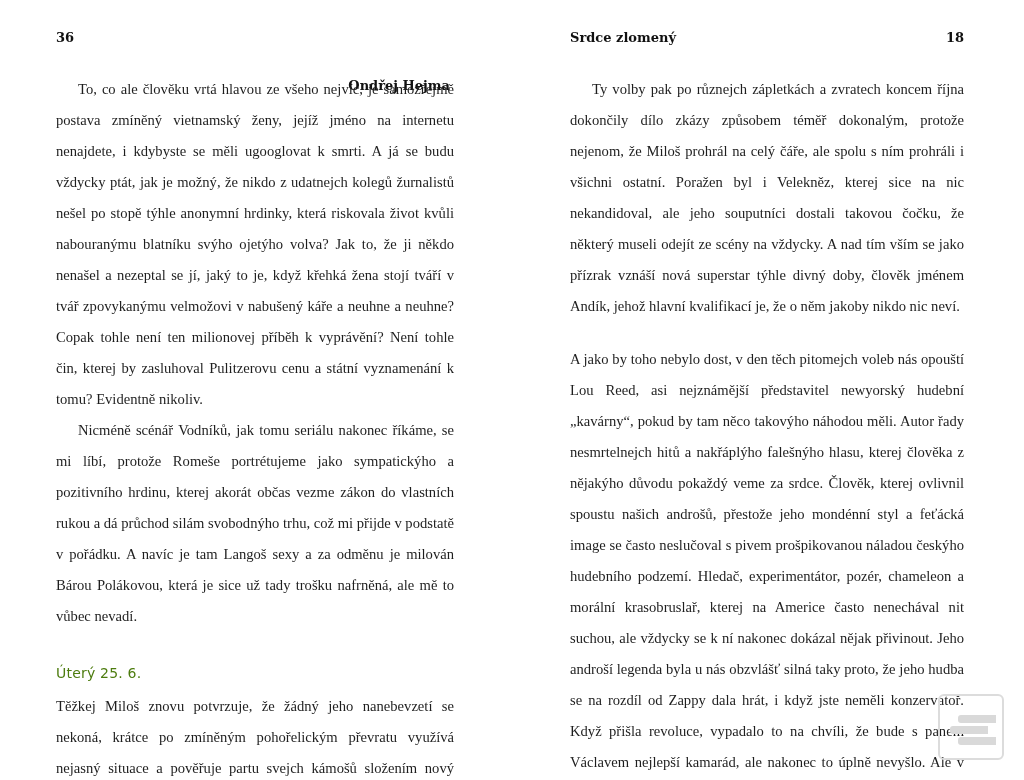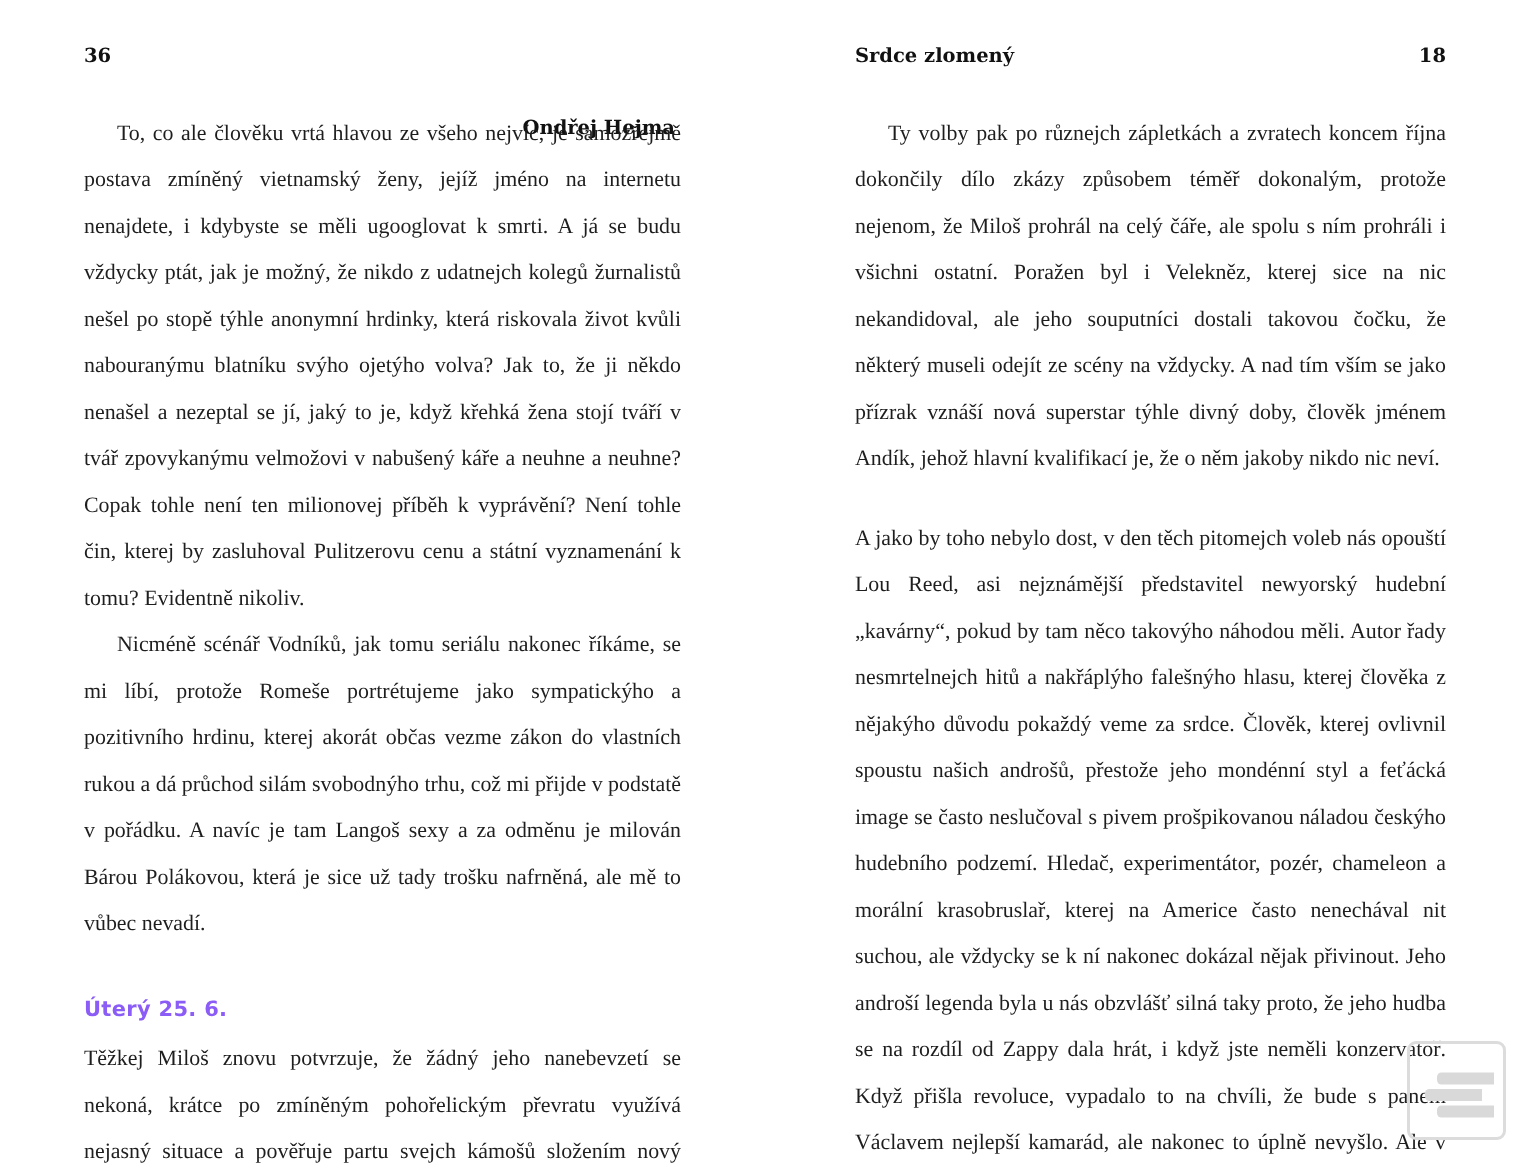--- a/index.html
+++ b/index.html
@@ -14,22 +14,22 @@
   .page-left .num { left: 0; }
   .page-left .title { right: 4px; margin-top: 48px; }
   .page-right .num { right: 0; }
   .page-right .title { left: 0; }
   .body-text { position: absolute; left: 0; right: 0;
     font-family: "Liberation Serif", serif; font-size: 14.6px; line-height: 31px;
     text-align: justify; color: #1e1e1e; }
   .body-text p { margin: 0; }
   .indent { text-indent: 22px; }
   .blank { height: 22.1px; }
-  .heading { font-family: "DejaVu Sans", sans-serif; font-weight: bold; font-size: 14px;
-    margin: 26px 0 2px 0; letter-spacing: 0.2px; color: #8b5cf6; }
+  .heading { font-family: "DejaVu Sans", sans-serif; font-weight: normal; font-size: 14px;
+    margin: 26px 0 2px 0; letter-spacing: 0.2px; color: #4d7c0f; }
   .left-block { top: 74px; }
   .right-block { top: 74px; }
   .watermark { position: absolute; left: 938px; top: 694px; width: 66px; height: 66px;
     border: 2px solid #dcdcdc; border-radius: 6px; box-sizing: border-box; }
   .watermark .bar { position: absolute; height: 8px; background: #d9d9d9; border-radius: 3px 0 0 3px; }
 </style>
 </head>
 <body>
 
 <div class="page page-left">

